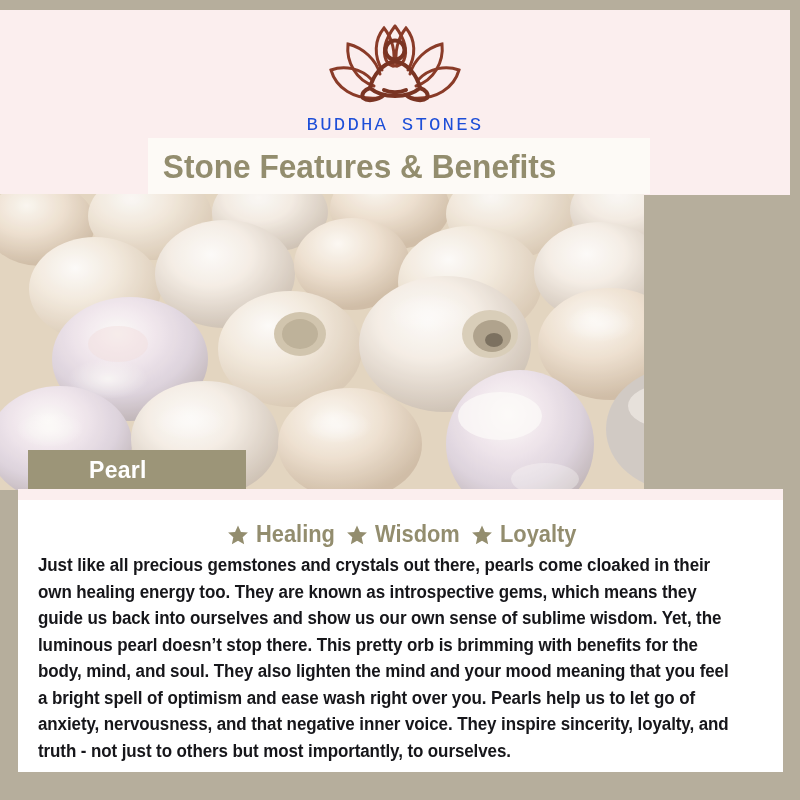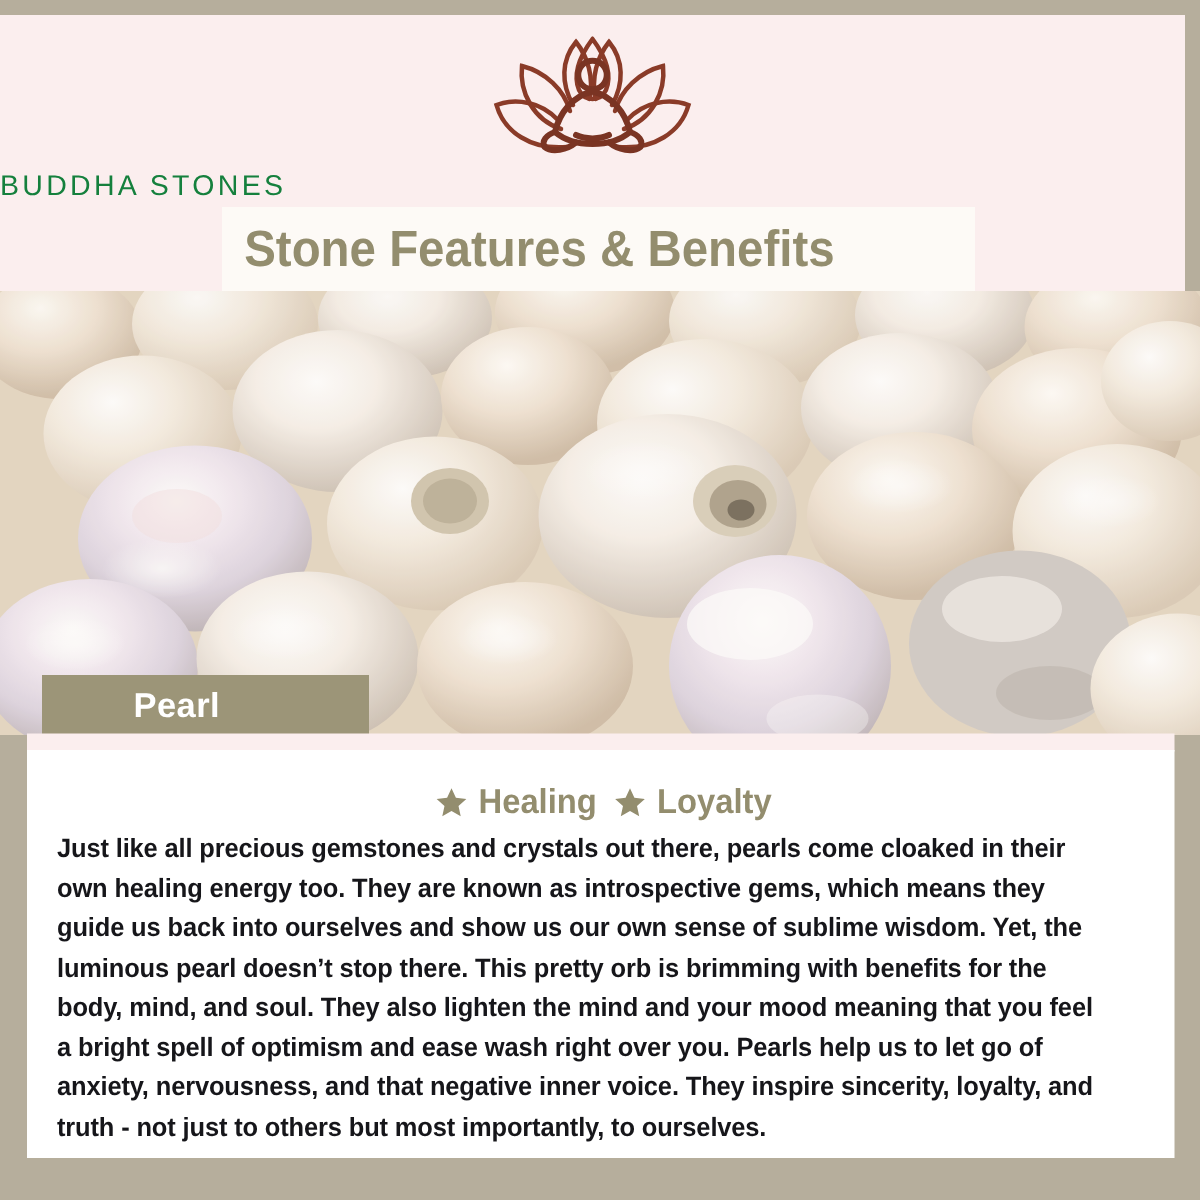--- a/index.html
+++ b/index.html
@@ -43,25 +43,25 @@
   .logo-mark {
     display: block;
     margin: 0 auto;
     width: 150px;
     height: 92px;
   }
 
   .logo-wordmark {
     display: block;
     margin: 4px auto 0 auto;
-    font-family: Liberation Sans, sans-serif;
+    font-family: Liberation Mono, monospace;
     font-size: 19px;
     letter-spacing: 2.2px;
-    color: #15803d;
-    text-align: left;
+    color: #1d4ed8;
+    text-align: center;
   }
 
   
   .title-banner {
     position: absolute;
     left: 148px;
     top: 138px;
     width: 502px;
     height: 56px;
     background: #fdfaf6;
@@ -77,21 +77,21 @@
     letter-spacing: 0px;
     transform: scaleX(0.93);
     white-space: nowrap;
   }
 
   
   .photo-band {
     position: absolute;
     left: 0;
     top: 194px;
-    width: 800px;
+    width: 644px;
     height: 296px;
     overflow: hidden;
     background: #fef9c3;
   }
 
   .photo-svg {
     position: absolute;
     left: 0;
     top: 0;
     width: 800px;
@@ -336,20 +336,26 @@
 
     <div class="keyword-row">
 
       <span class="keyword-item">
         <svg class="star-icon" viewBox="0 0 24 24">
           <polygon points="12,1.6 15.2,8.6 22.8,9.4 17.1,14.5 18.7,22 12,18.2 5.3,22 6.9,14.5 1.2,9.4 8.8,8.6" fill="#938d6e"></polygon>
         </svg>
         <span class="keyword-label">Healing</span>
       </span>
 
+      <span class="keyword-item">
+        <svg class="star-icon" viewBox="0 0 24 24">
+          <polygon points="12,1.6 15.2,8.6 22.8,9.4 17.1,14.5 18.7,22 12,18.2 5.3,22 6.9,14.5 1.2,9.4 8.8,8.6" fill="#938d6e"></polygon>
+        </svg>
+        <span class="keyword-label">Wisdom</span>
+      </span>
 
 
 
       <span class="keyword-item">
         <svg class="star-icon" viewBox="0 0 24 24">
           <polygon points="12,1.6 15.2,8.6 22.8,9.4 17.1,14.5 18.7,22 12,18.2 5.3,22 6.9,14.5 1.2,9.4 8.8,8.6" fill="#938d6e"></polygon>
         </svg>
         <span class="keyword-label">Loyalty</span>
       </span>
 

